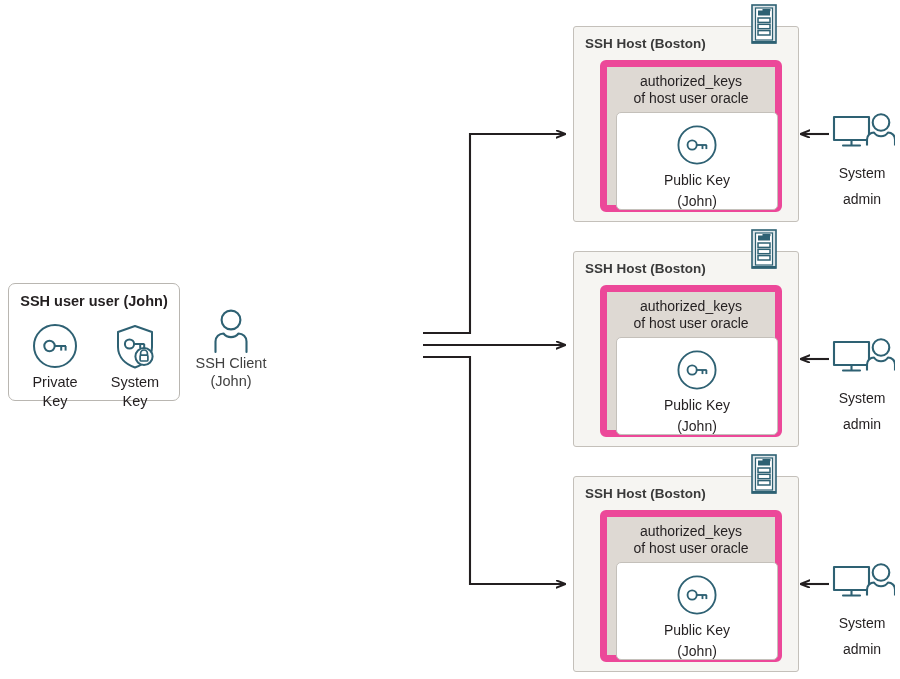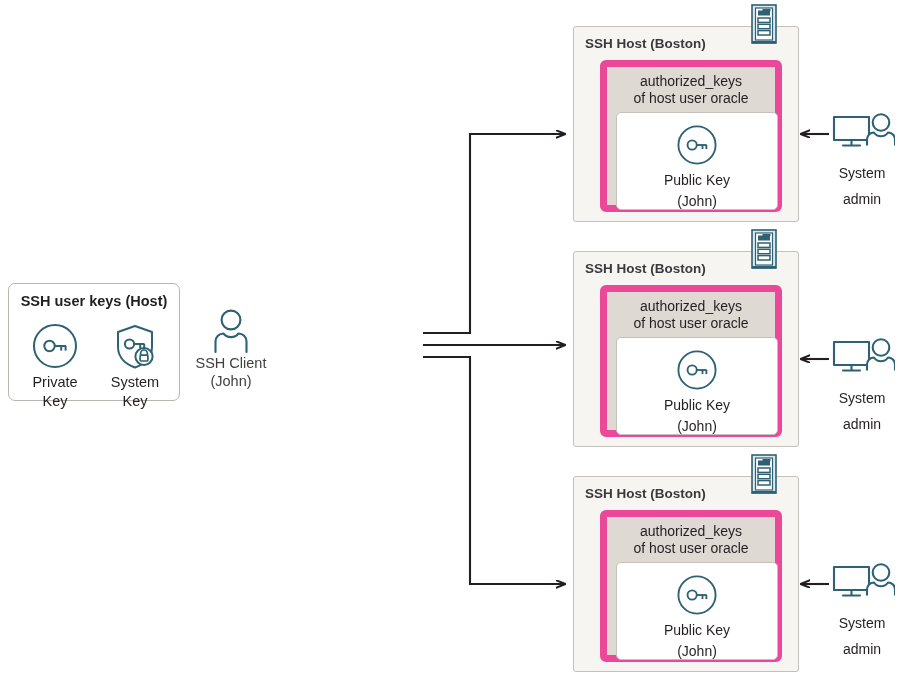--- a/index.html
+++ b/index.html
@@ -189,21 +189,21 @@
     <path d="M423,345 L565,345" fill="none" stroke="#231f20" stroke-width="2.1" marker-end="url(#arw)"></path>
 
     <path d="M423,357 L470,357 L470,584 L565,584" fill="none" stroke="#231f20" stroke-width="2.1" marker-end="url(#arw)"></path>
 
     <path d="M829,134 L801,134" fill="none" stroke="#231f20" stroke-width="2.1" marker-end="url(#arw)"></path>
     <path d="M829,359 L801,359" fill="none" stroke="#231f20" stroke-width="2.1" marker-end="url(#arw)"></path>
     <path d="M829,584 L801,584" fill="none" stroke="#231f20" stroke-width="2.1" marker-end="url(#arw)"></path>
   </svg>
 
   <div class="keybox">
-    <div class="keybox-title">SSH user keys (Host)</div>
+    <div class="keybox-title">SSH user user (John)</div>
 
     <div class="keycell left">
       <div class="icon-wrap">
         <svg width="52" height="52" viewBox="0 0 52 52">
           <circle cx="26" cy="26" r="21" fill="none" stroke="#2e6173" stroke-width="2"></circle>
           <circle cx="20.5" cy="26" r="5.2" fill="none" stroke="#2e6173" stroke-width="2"></circle>
           <path d="M25.6,26 L37,26" stroke="#2e6173" stroke-width="2" stroke-linecap="butt"></path>
           <path d="M32.2,26 L32.2,30.6" stroke="#2e6173" stroke-width="2"></path>
           <path d="M36.6,26 L36.6,30.6" stroke="#2e6173" stroke-width="2"></path>
         </svg>

